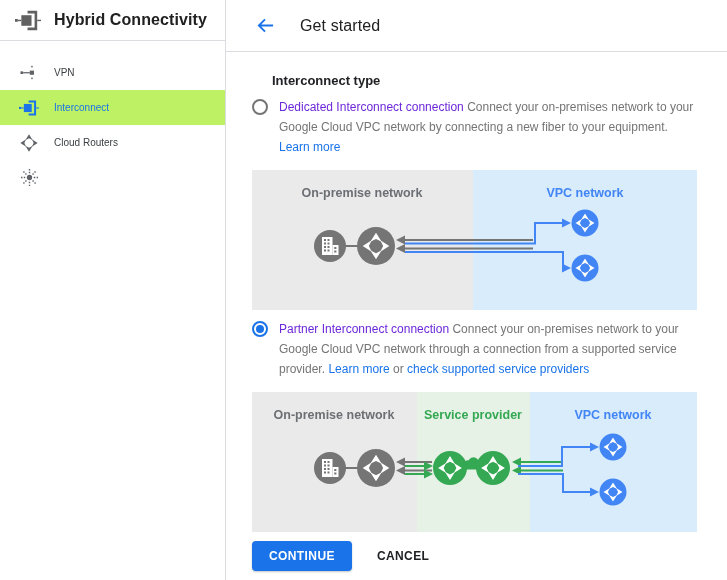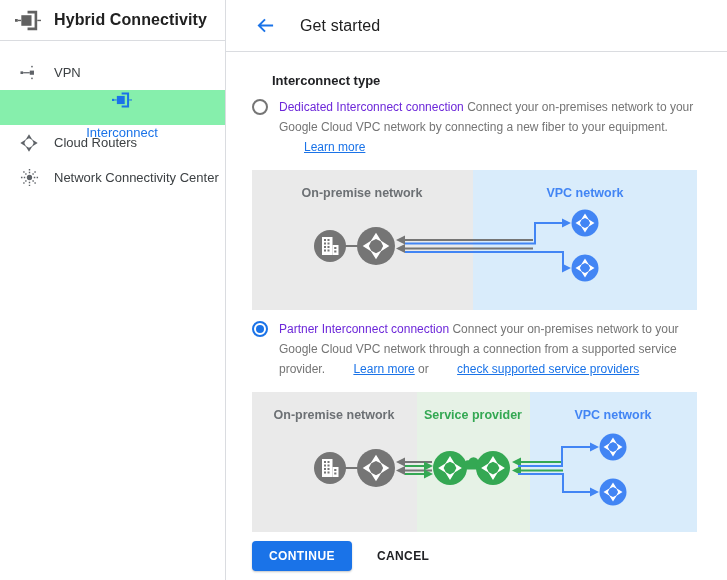--- a/index.html
+++ b/index.html
@@ -7,24 +7,24 @@
   body { font-family:"Liberation Sans", sans-serif; color:#202124; }
   .app { width:727px; height:580px; display:flex; overflow:hidden; background:#fff; }
 
   
   .sidebar { width:226px; flex:none; border-right:1px solid #dadce0; }
   .sidebar-header { height:41px; display:flex; align-items:center; gap:13px;
     padding-left:15px; border-bottom:1px solid #dadce0; }
   .sidebar-title { font-size:16px; font-weight:700; color:#212121; letter-spacing:.1px; }
   .sidebar-nav { padding-top:14px; }
   .nav-item { height:35px; display:flex; align-items:center; gap:15px;
-    padding-left:19px; font-size:13px; color:#3c4043; cursor:pointer; }
+    padding-left:19px; font-size:10px; color:#3c4043; cursor:pointer; }
   .nav-item .nav-ico { width:20px; height:20px; flex:none; display:flex;
     align-items:center; justify-content:center; color:#5f6368; }
-  .nav-item.selected { background:#86efac; color:#1a73e8;flex-direction:column; }
+  .nav-item.selected { background:#bef264; color:#1a73e8; }
   .nav-item.selected .nav-ico { color:#1a73e8; }
 
   
   .main { flex:1; display:flex; flex-direction:column; min-width:0; }
   .main-header { height:52px; flex:none; display:flex; align-items:center;
     gap:23px; padding-left:27px; border-bottom:1px solid #dadce0; }
   .back-btn { background:none; border:none; cursor:pointer; width:24px; height:24px;
     display:flex; align-items:center; justify-content:center; padding:0; }
   .page-title { font-size:16px; font-weight:500; color:#212121; letter-spacing:.1px; }
 
@@ -34,21 +34,21 @@
 
   .option { display:flex; gap:11px; }
   .option + .diagram { margin-top:13px; }
   .radio { width:16px; height:16px; border:2px solid #757575; border-radius:50%;
     flex:none; margin-top:2px; cursor:pointer; position:relative; background:#fff; }
   .radio.checked { border-color:#1a73e8; }
   .radio.checked::after { content:""; position:absolute; inset:2px;
     border-radius:50%; background:#1a73e8; }
   .option-text { max-width:440px; font-size:12px; line-height:20px; color:#757575; }
   .option-title { font-weight:400; color:#6d28d9; }
-  .option-text a { color:#1a73e8; text-decoration:underline; cursor:pointer;margin-left:25px; }
+  .option-text a { color:#1a73e8; cursor:pointer; }
 
   .diagram { display:block; margin-bottom:9px; }
   .diagram text { font-weight:700; font-size:12.5px; font-family:"Liberation Sans", sans-serif; }
 
   .actions { display:flex; align-items:center; margin-top:7px; }
   .continue-btn { background:#1a73e8; color:#fff; border:none; border-radius:4px;
     height:30px; padding:0 17px; font-family:"Liberation Sans", sans-serif;
     font-size:12px; font-weight:700; letter-spacing:.4px; cursor:pointer;
     box-shadow:0 1px 2px rgba(60,64,67,.3); }
   .cancel-btn { background:none; border:none; color:#202124; margin-left:25px;
@@ -145,21 +145,20 @@
                 <line x1="10" y1="14.5" x2="10" y2="19"></line>
               <line x1="1" y1="10" x2="5.5" y2="10"></line>
                 <line x1="14.5" y1="10" x2="19" y2="10"></line>
               <line x1="3.6" y1="3.6" x2="6.8" y2="6.8"></line>
                 <line x1="13.2" y1="13.2" x2="16.4" y2="16.4"></line>
               <line x1="16.4" y1="3.6" x2="13.2" y2="6.8"></line>
                 <line x1="6.8" y1="13.2" x2="3.6" y2="16.4"></line>
             </g>
           </svg>
         </span>
-        <span class="nav-label">Network Connectivity Center</span>
       </div>
 
     </nav>
   </aside>
 
   <main class="main">
     <header class="main-header">
       <button class="back-btn" title="">
         <svg width="19" height="19" viewBox="0 0 20 20" fill="none" stroke="#1a73e8" stroke-width="2">
             <path d="M18 10 H3 M9.5 3.5 L3 10 l6.5 6.5"></path>

